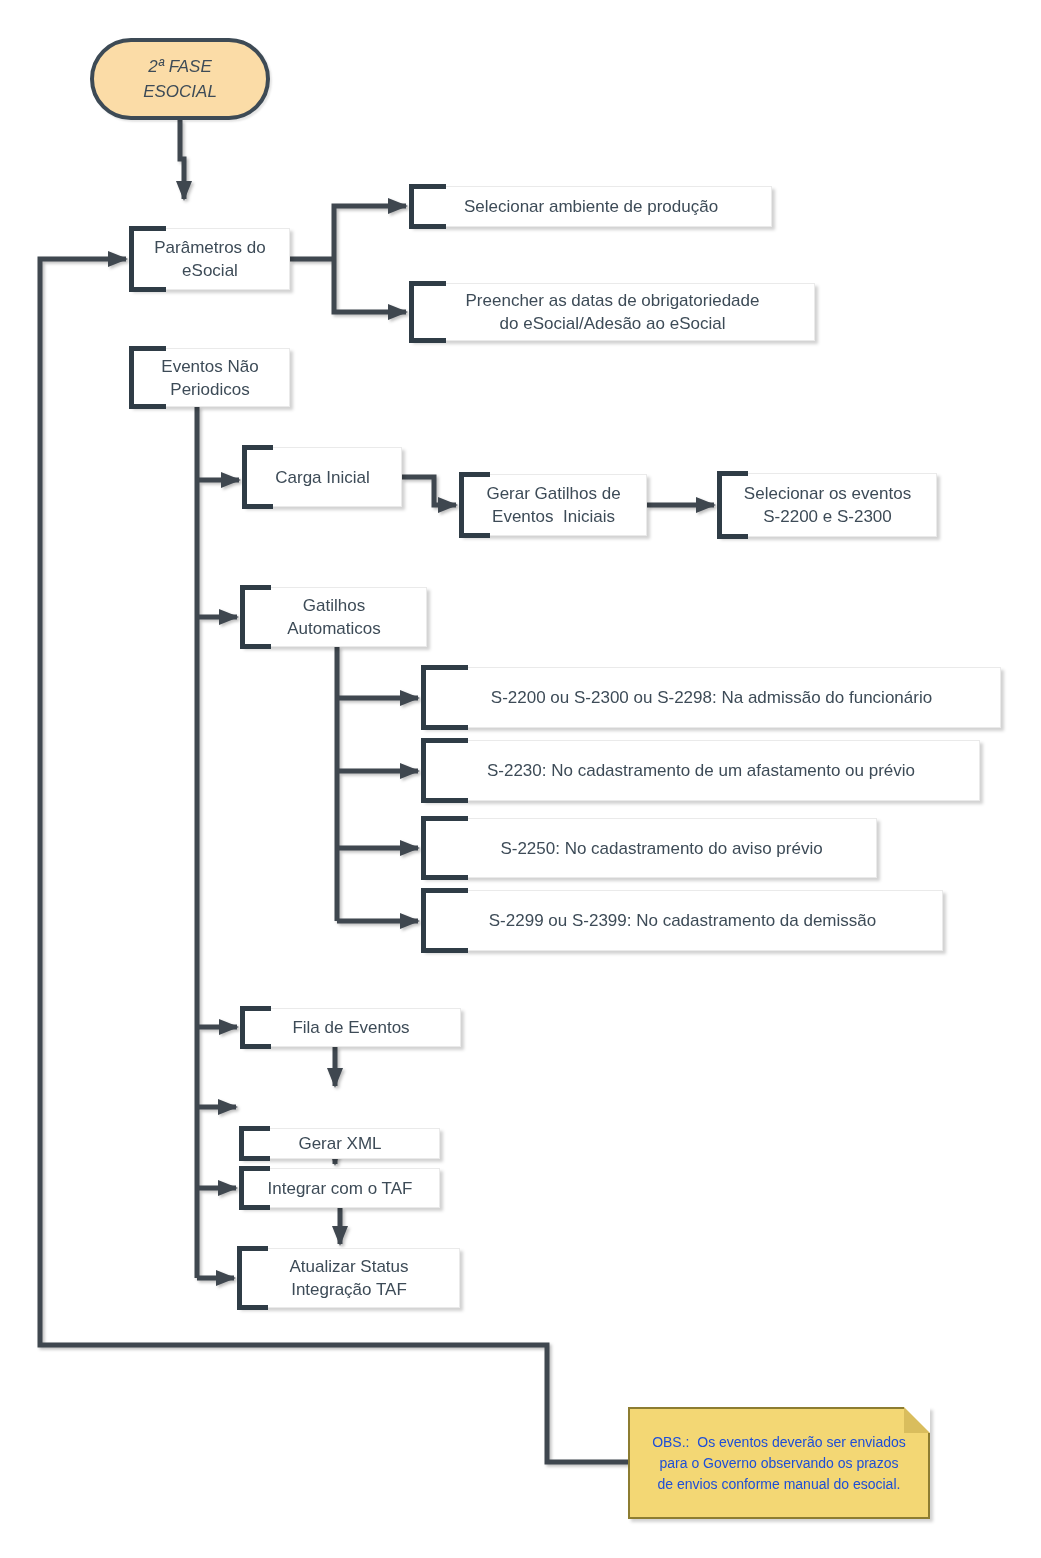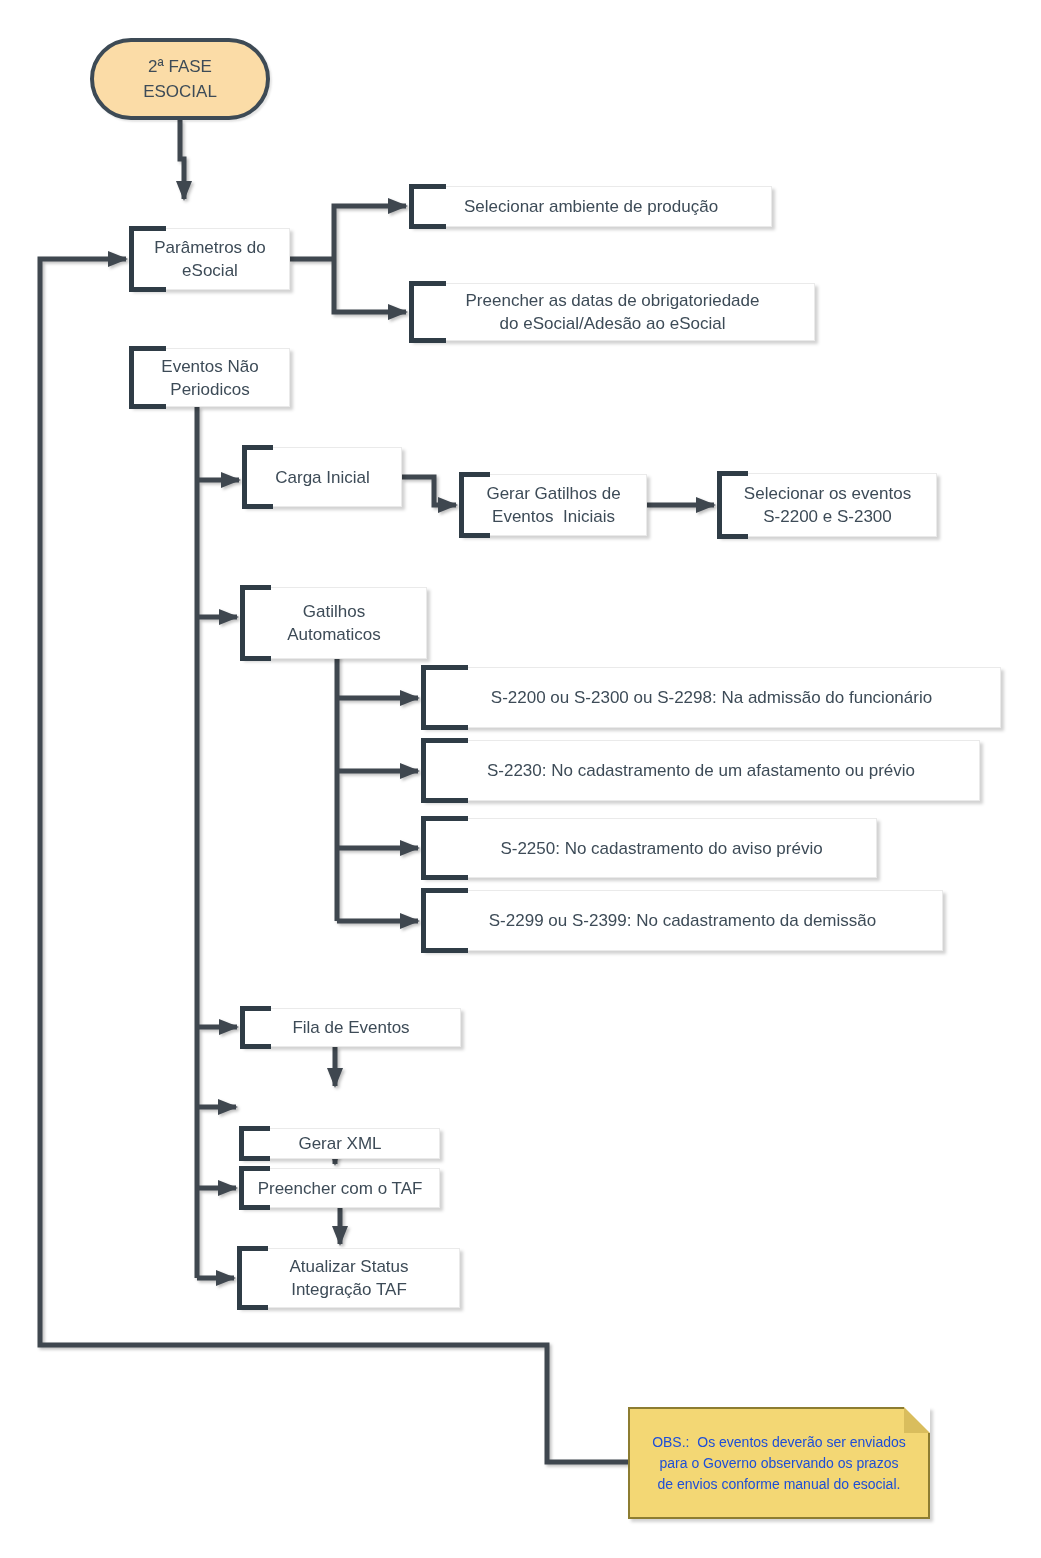--- a/index.html
+++ b/index.html
@@ -51,20 +51,21 @@
     font-size:17px;line-height:23px;
     color:var(--boxtext);
     padding:0 6px;
     position:relative;
   }
   .stadium{
     background:var(--stadium-fill);
     border:4px solid var(--stadium-border);
     border-radius:45px;
     box-shadow:2px 2px 2px rgba(0,0,0,0.10);
+    font-style:italic;
   }
   .stadium .lbl{font-size:17px;line-height:25px;}
   .note{
     position:absolute;
     box-sizing:border-box;
     background:var(--note-fill);
     border:2px solid var(--note-border);
     box-shadow:3px 3px 3px rgba(0,0,0,0.18);
     display:flex;align-items:center;justify-content:center;
   }
@@ -167,21 +168,21 @@
     <span class="lbl">Gerar Gatilhos de
 Eventos  Iniciais</span>
   </div>
 
   <div class="node box" style="left:718px;top:473px;width:219px;height:64px;">
     <i class="bracket"></i>
     <span class="lbl">Selecionar os eventos
 S-2200 e S-2300</span>
   </div>
 
-  <div class="node box" style="left:241px;top:587px;width:186px;height:72px;">
+  <div class="node box" style="left:241px;top:587px;width:186px;height:60px;">
     <i class="bracket"></i>
     <span class="lbl">Gatilhos
 Automaticos</span>
   </div>
 
   <div class="node box arm-lg" style="left:422px;top:667px;width:579px;height:61px;">
     <i class="bracket"></i>
     <span class="lbl">S-2200 ou S-2300 ou S-2298: Na admissão do funcionário</span>
   </div>
 
@@ -205,21 +206,21 @@
     <span class="lbl">Fila de Eventos</span>
   </div>
 
   <div class="node box" style="left:240px;top:1088px;width:200px;height:31px;margin-top:40px;">
     <i class="bracket"></i>
     <span class="lbl">Gerar XML</span>
   </div>
 
   <div class="node box" style="left:240px;top:1168px;width:200px;height:40px;">
     <i class="bracket"></i>
-    <span class="lbl">Preencher com o TAF</span>
+    <span class="lbl">Integrar com o TAF</span>
   </div>
 
   <div class="node box" style="left:238px;top:1248px;width:222px;height:60px;">
     <i class="bracket"></i>
     <span class="lbl">Atualizar Status
 Integração TAF</span>
   </div>
 
   <div class="note" style="left:628px;top:1407px;width:302px;height:112px;">
     <i class="fold"></i>

